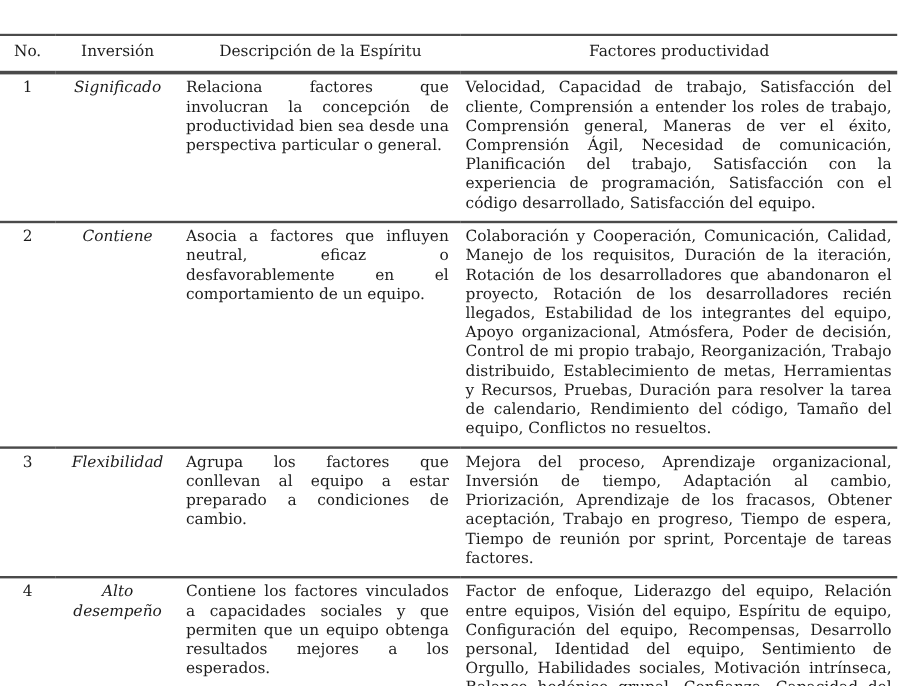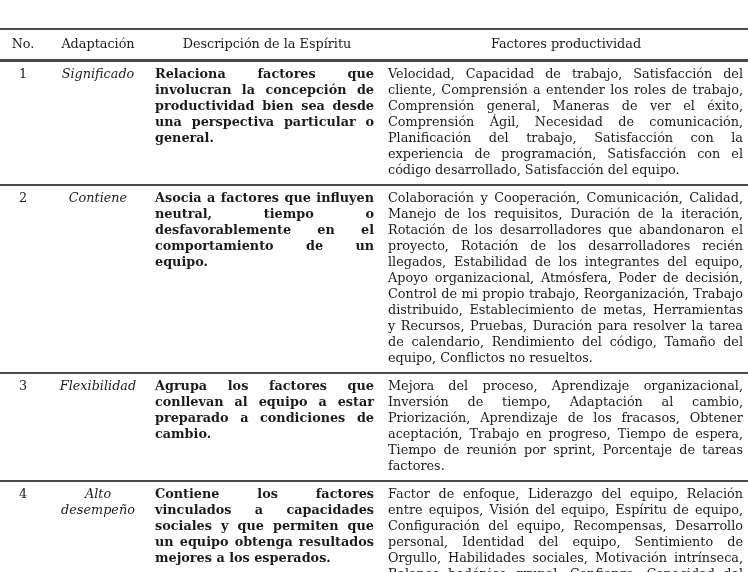--- a/index.html
+++ b/index.html
@@ -50,57 +50,56 @@
     padding: 4px 2px 6px 2px;
   }
   td.cat {
     text-align: center;
     padding: 4px 6px 6px 6px;
     font-style: italic;
   }
   td.desc {
     text-align: justify;
     padding: 4px 10px 6px 5px;
-    font-weight: bold;
   }
   td.fact {
     text-align: justify;
     padding: 4px 5px 6px 4px;
   }
 </style>
 </head>
 <body>
 
 <div class="page">
   <table class="cat-table">
     <colgroup>
       <col class="c-no">
         <col class="c-cat">
         <col class="c-desc">
         <col class="c-fact">
     </colgroup>
     <thead>
       <tr>
         <th>No.</th>
-        <th>Adaptación</th>
+        <th>Inversión</th>
         <th>Descripción de la Espíritu</th>
         <th>Factores productividad</th>
       </tr>
     </thead>
     <tbody>
       <tr>
         <td class="no">1</td>
         <td class="cat">Significado</td>
         <td class="desc">Relaciona factores que involucran la concepción de productividad bien sea desde una perspectiva particular o general.</td>
         <td class="fact">Velocidad, Capacidad de trabajo, Satisfacción del cliente, Comprensión a entender los roles de trabajo, Comprensión general, Maneras de ver el éxito, Comprensión Ágil, Necesidad de comunicación, Planificación del trabajo, Satisfacción con la experiencia de programación, Satisfacción con el código desarrollado, Satisfacción del equipo.</td>
       </tr>
       <tr>
         <td class="no">2</td>
         <td class="cat">Contiene</td>
-        <td class="desc">Asocia a factores que influyen neutral, tiempo o desfavorablemente en el comportamiento de un equipo.</td>
+        <td class="desc">Asocia a factores que influyen neutral, eficaz o desfavorablemente en el comportamiento de un equipo.</td>
         <td class="fact">Colaboración y Cooperación, Comunicación, Calidad, Manejo de los requisitos, Duración de la iteración, Rotación de los desarrolladores que abandonaron el proyecto, Rotación de los desarrolladores recién llegados, Estabilidad de los integrantes del equipo, Apoyo organizacional, Atmósfera, Poder de decisión, Control de mi propio trabajo, Reorganización, Trabajo distribuido, Establecimiento de metas, Herramientas y Recursos, Pruebas, Duración para resolver la tarea de calendario, Rendimiento del código, Tamaño del equipo, Conflictos no resueltos.</td>
       </tr>
       <tr>
         <td class="no">3</td>
         <td class="cat">Flexibilidad</td>
         <td class="desc">Agrupa los factores que conllevan al equipo a estar preparado a condiciones de cambio.</td>
         <td class="fact">Mejora del proceso, Aprendizaje organizacional, Inversión de tiempo, Adaptación al cambio, Priorización, Aprendizaje de los fracasos, Obtener aceptación, Trabajo en progreso, Tiempo de espera, Tiempo de reunión por sprint, Porcentaje de tareas factores.</td>
       </tr>
       <tr>
         <td class="no">4</td>

